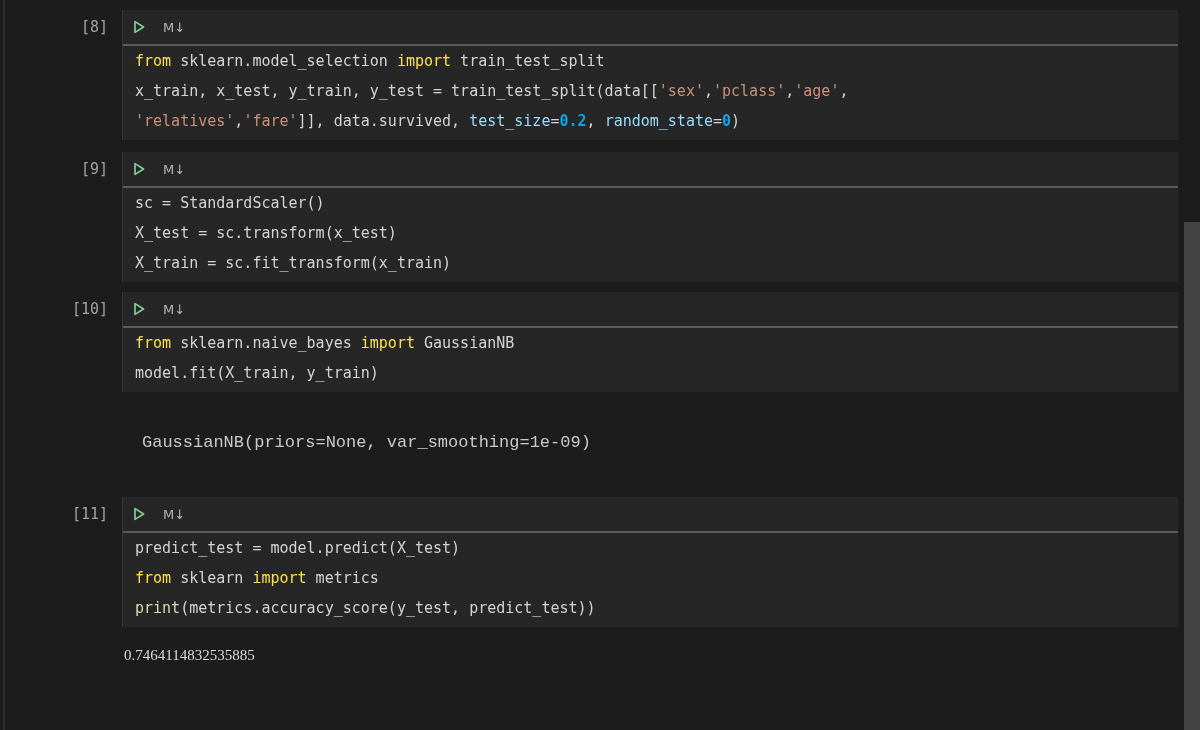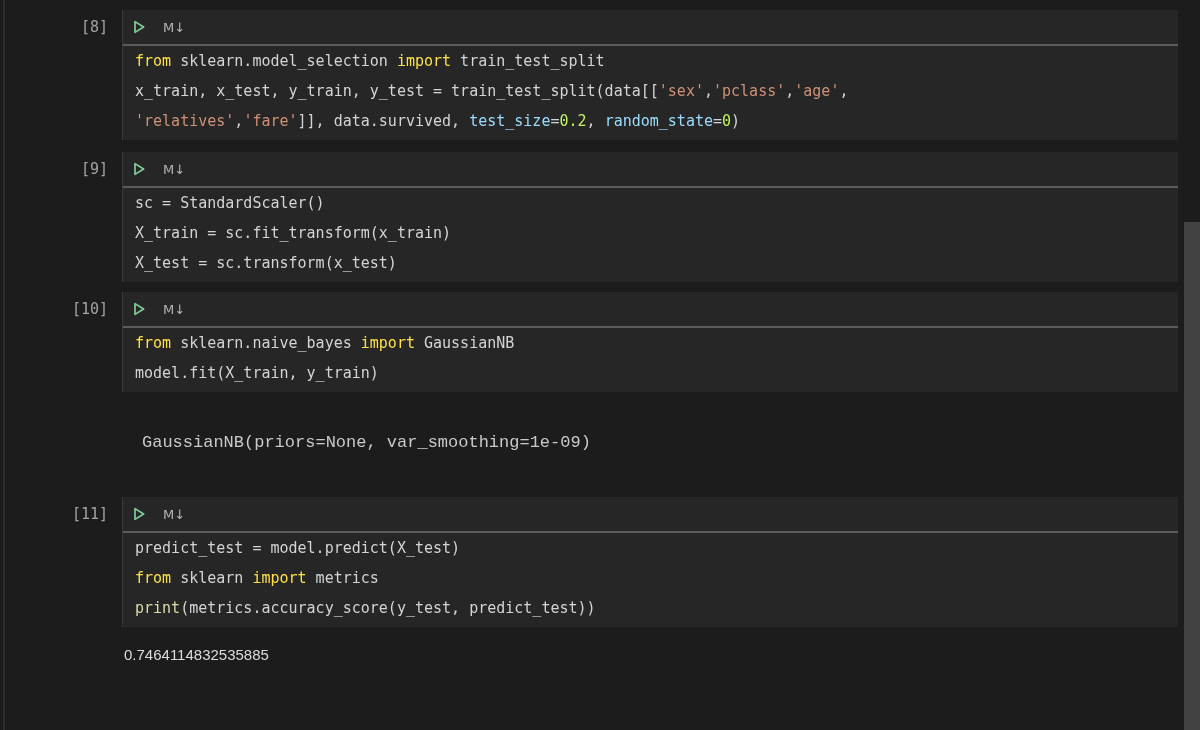--- a/index.html
+++ b/index.html
@@ -62,33 +62,33 @@
   .code-editor{
     padding:0 0 4px 12px;
     font-size:15px;
     line-height:30px;
   }
   .code-line{white-space:pre;}
   .tok-kw{color:#fde047;}
   .tok-def{color:#d4d4d4;}
   .tok-str{color:#ce9178;margin-top:28px;}
   .tok-param{color:#9cdcfe;}
-  .tok-num{color:#bef264;}
+  .tok-num{color:#0ea5e9;font-weight:bold;}
   .tok-fn{color:#dcdcaa;}
   .cell-output{white-space:pre;}
   .output-rich{
     margin:36px 0 0 20px;
     font-family:"Liberation Mono",monospace;
     font-size:17px;
     line-height:30px;
     color:#c9c9c9;
   }
   .output-stream{
     margin:13px 0 0 2px;
-    font-family:Liberation Sans, sans-serif;
+    font-family:Liberation Serif, serif;
     font-size:15px;
     line-height:30px;
     color:#dcdcdc;
   }
   .scrollbar-thumb{
     position:absolute;right:0;top:222px;width:16px;height:508px;
     background:#424242;
   }
 </style>
 </head>
@@ -130,22 +130,22 @@
             <div class="run-button">
               <svg width="16" height="16" viewBox="0 0 16 16">
                 <path d="M4 2.6 L12.6 8 L4 13.4 Z" fill="none" stroke="#7fce9a" stroke-width="1.7" stroke-linejoin="round"></path>
               </svg>
             </div>
             <div class="md-indicator">M↓</div>
           </div>
           <div class="toolbar-separator"></div>
           <div class="code-editor">
             <div class="code-line"><span class="tok-def">sc = StandardScaler()</span></div>
+            <div class="code-line"><span class="tok-def">X_test = sc.transform(x_test)</span></div>
             <div class="code-line"><span class="tok-def">X_train = sc.fit_transform(x_train)</span></div>
-            <div class="code-line"><span class="tok-def">X_test = sc.transform(x_test)</span></div>
           </div>
         </div>
       </div>
     </div>
     <div class="cell-row">
       <div class="gutter">
         <div class="exec-count">[10]</div>
       </div>
       <div class="cell-main">
         <div class="cell-box">

